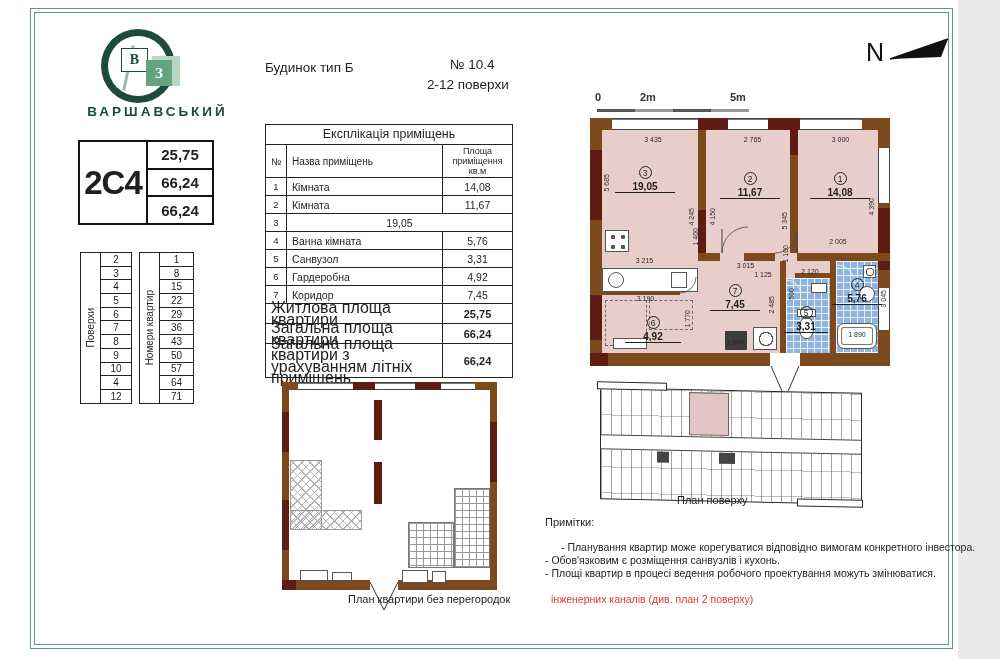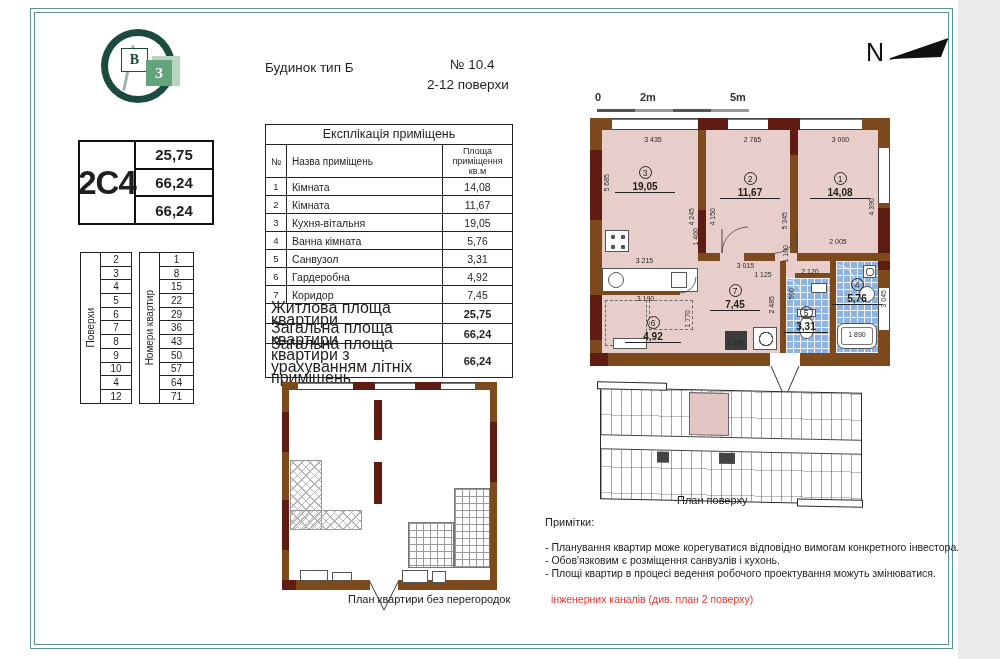--- a/index.html
+++ b/index.html
@@ -20,21 +20,21 @@
   .logo-sq-shadow{position:absolute;left:152px;top:56px;width:28px;height:30px;background:#b9d4c0;}
   .logo-sq{position:absolute;left:146px;top:60px;width:26px;height:26px;background:#63a47c;
            font-family:"Liberation Serif",serif;font-weight:bold;color:#fff;font-size:15px;
            text-align:center;line-height:26px;}
   .brand{position:absolute;left:60px;top:104px;width:195px;text-align:center;font-weight:bold;
          color:#1c4a3f;font-size:13.5px;letter-spacing:3px;}
 
   
   .apt-card{position:absolute;left:78px;top:140px;width:132px;height:81px;border:2px solid #111;
             display:flex;background:#fff;}
-  .apt-type{width:54px;display:flex;align-items:center;justify-content:center;
+  .apt-type{width:66px;display:flex;align-items:center;justify-content:center;
             font-size:33px;font-weight:bold;letter-spacing:-1px;}
   .apt-vals{flex:1;border-left:2px solid #111;display:flex;flex-direction:column;}
   .apt-val{flex:1;display:flex;align-items:center;justify-content:center;font-size:15px;font-weight:bold;}
   .apt-val + .apt-val{border-top:2px solid #111;}
 
   
   .floors{position:absolute;left:80px;top:252px;display:flex;gap:7px;}
   .fl-group{display:flex;border:1.5px solid #222;}
   .fl-label{width:19px;display:flex;align-items:center;justify-content:center;border-right:1.5px solid #222;}
   .fl-label span{writing-mode:vertical-rl;transform:rotate(180deg);font-size:10px;white-space:nowrap;}
@@ -138,20 +138,21 @@
     <div class="frame-inner"></div>
   </div>
 
   <div class="logo-circle">
     <div class="logo-circle-in"></div>
   </div>
   <div class="logo-pole"></div>
   <div class="logo-sq-shadow"></div>
   <div class="logo-flag">В</div>
   <div class="logo-sq">З</div>
+  <div class="brand">ВАРШАВСЬКИЙ</div>
 
   <div class="apt-card">
     <div class="apt-type">2C4</div>
     <div class="apt-vals">
       <div class="apt-val">25,75</div>
       <div class="apt-val">66,24</div>
       <div class="apt-val">66,24</div>
     </div>
   </div>
 
@@ -210,21 +211,20 @@
       <div class="c-name">Кімната</div>
       <div class="c-area">14,08</div>
     </div>
     <div class="exp-row">
       <div class="c-no">2</div>
       <div class="c-name">Кімната</div>
       <div class="c-area">11,67</div>
     </div>
     <div class="exp-row">
       <div class="c-no">3</div>
-      <div class="c-name">Кухня-вітальня</div>
       <div class="c-area">19,05</div>
     </div>
     <div class="exp-row">
       <div class="c-no">4</div>
       <div class="c-name">Ванна кімната</div>
       <div class="c-area">5,76</div>
     </div>
     <div class="exp-row">
       <div class="c-no">5</div>
       <div class="c-name">Санвузол</div>
@@ -431,17 +431,17 @@
     <div class="ov-edge-t"></div>
     <div class="ov-edge-b"></div>
     <div class="ov-corridor"></div>
     <div class="ov-unit"></div>
     <div class="ov-dark1"></div>
     <div class="ov-dark2"></div>
   </div>
   <div class="caption" style="left:677px;top:494px;">План поверху</div>
 
   <div class="notes-title">Примітки:</div>
-  <div class="note-line" style="top:541px;">- Планування квартир може корегуватися відповідно вимогам конкретного інвестора.</div>
+  <div class="note-line" style="top:541px;margin-left:16px;">- Планування квартир може корегуватися відповідно вимогам конкретного інвестора.</div>
   <div class="note-line" style="top:567px;">- Площі квартир в процесі ведення робочого проектування можуть змінюватися.</div>
   <div class="note-line" style="top:554px;">- Обов'язковим є розміщення санвузлів і кухонь.</div>
   <div class="note-line note-red" style="left:551px;top:593px;">інженерних  каналів (див. план 2 поверху)</div>
 </div>
 
 </body></html>

